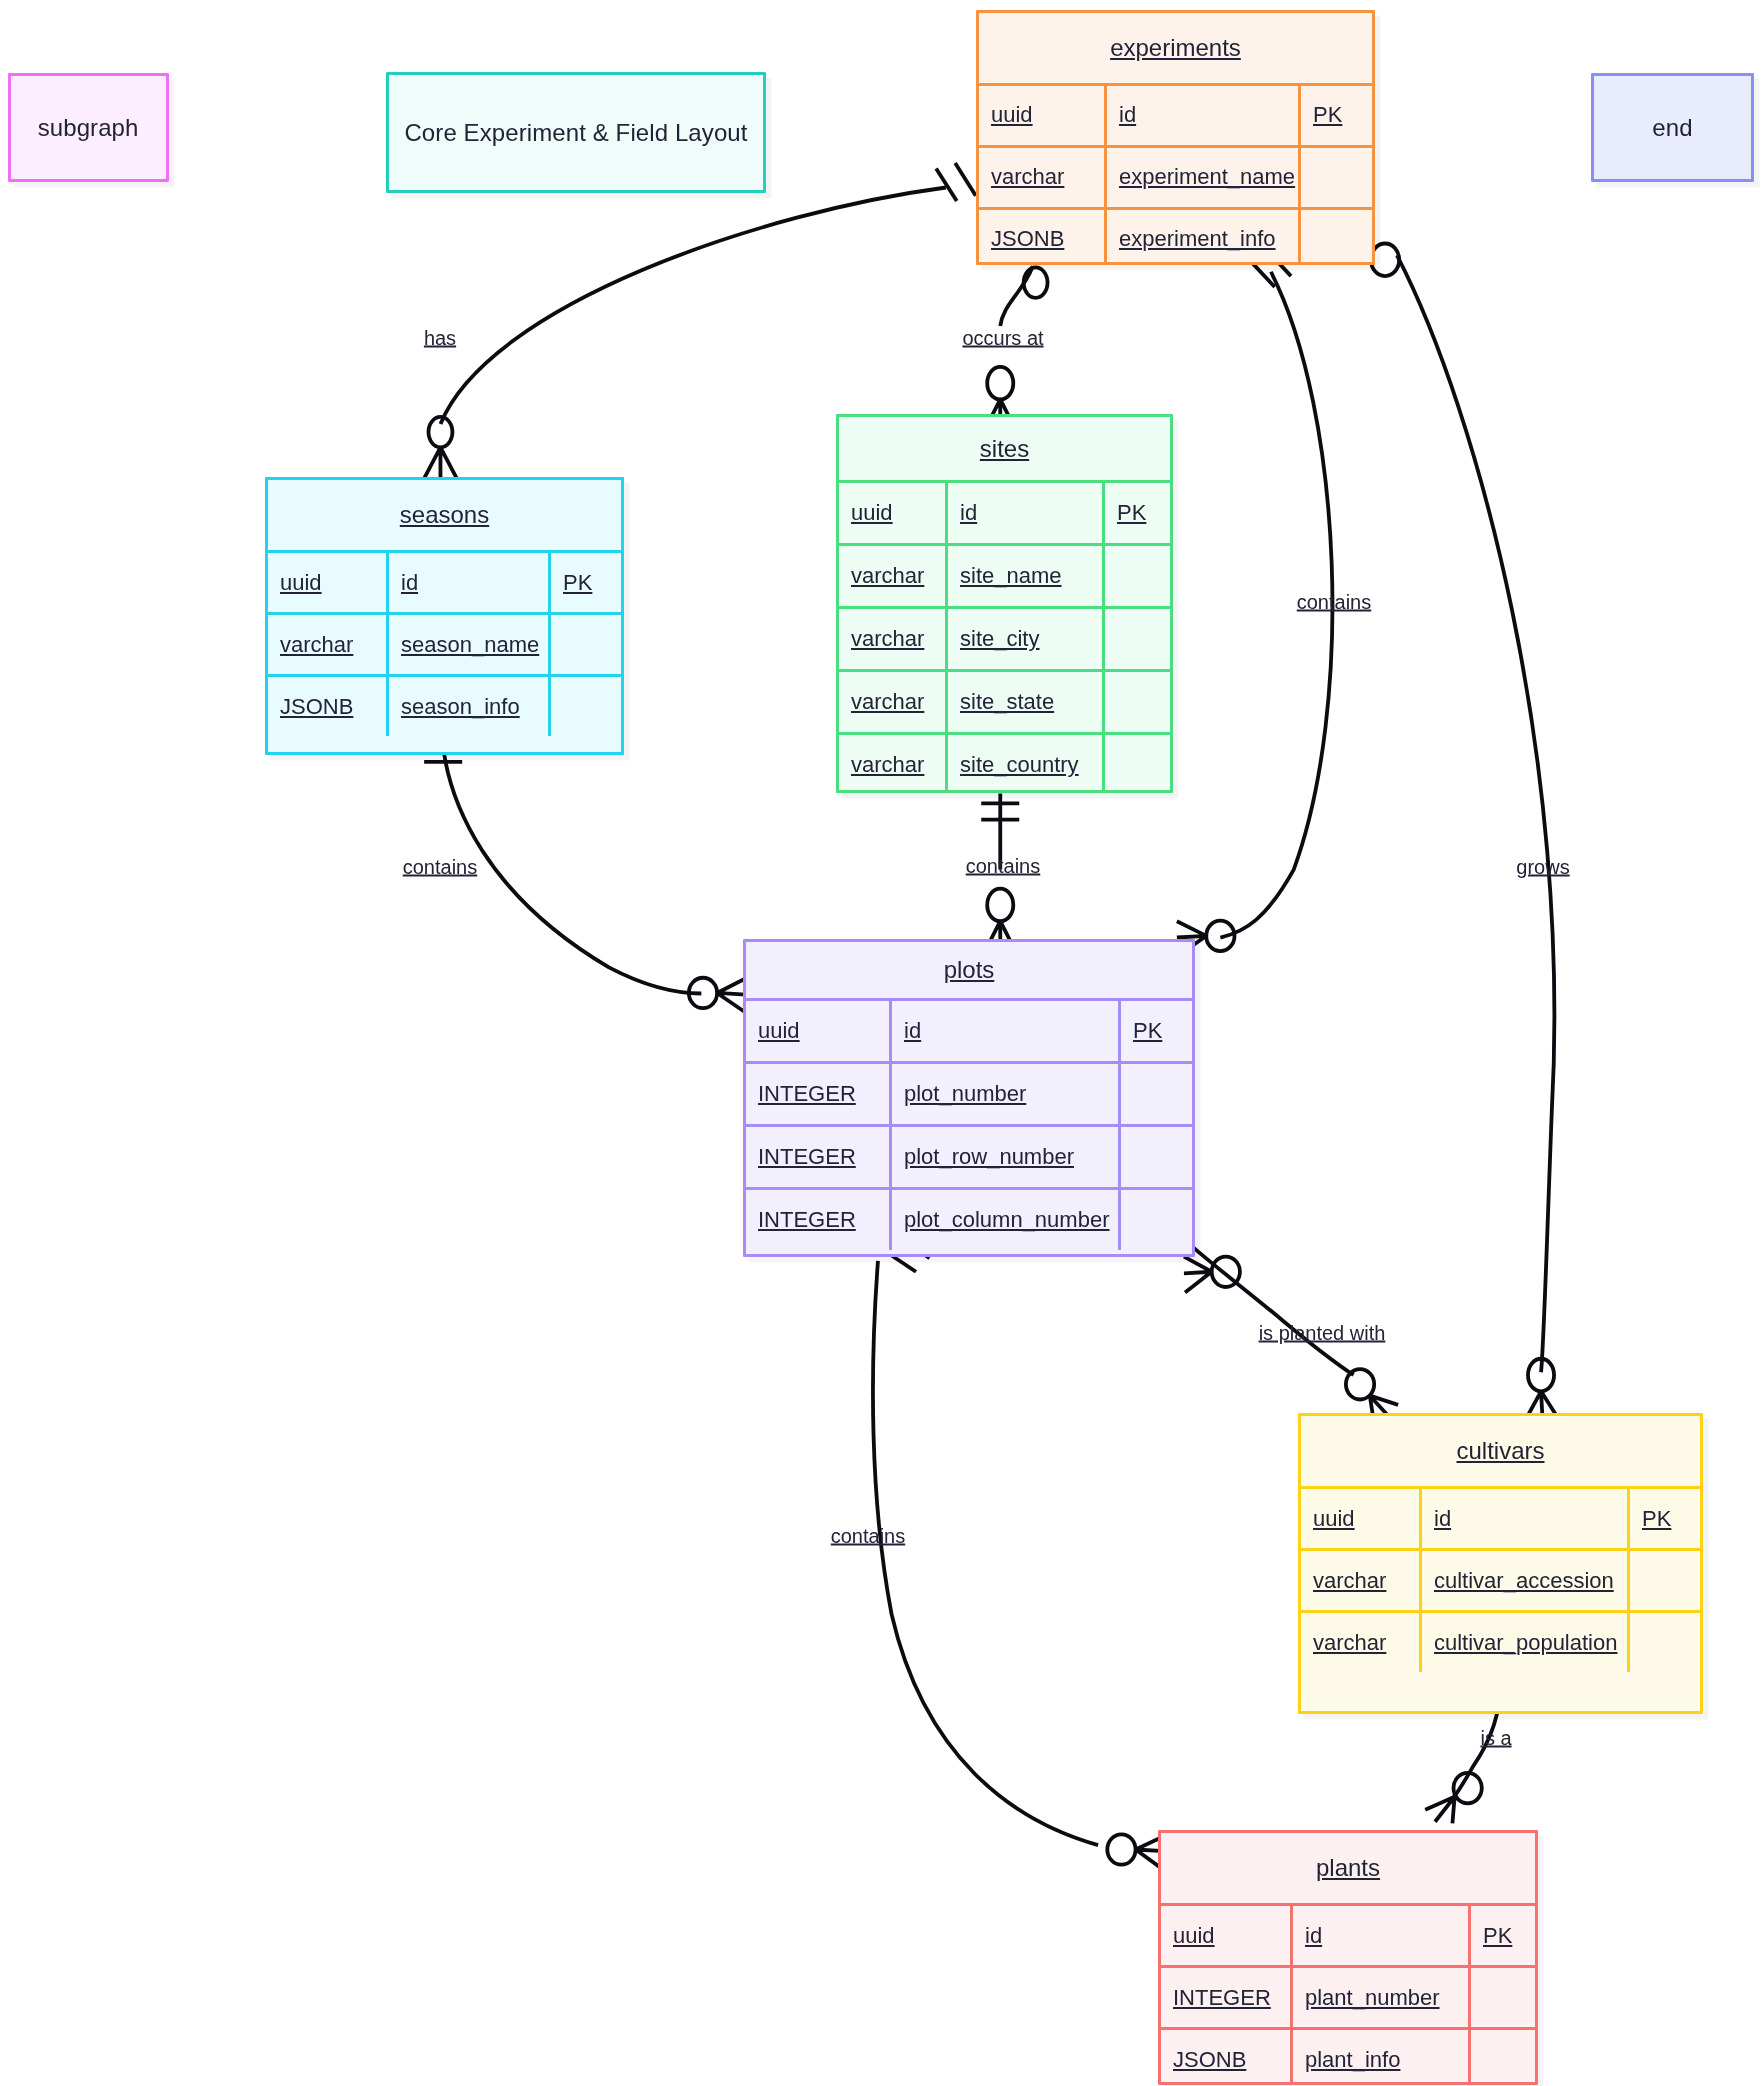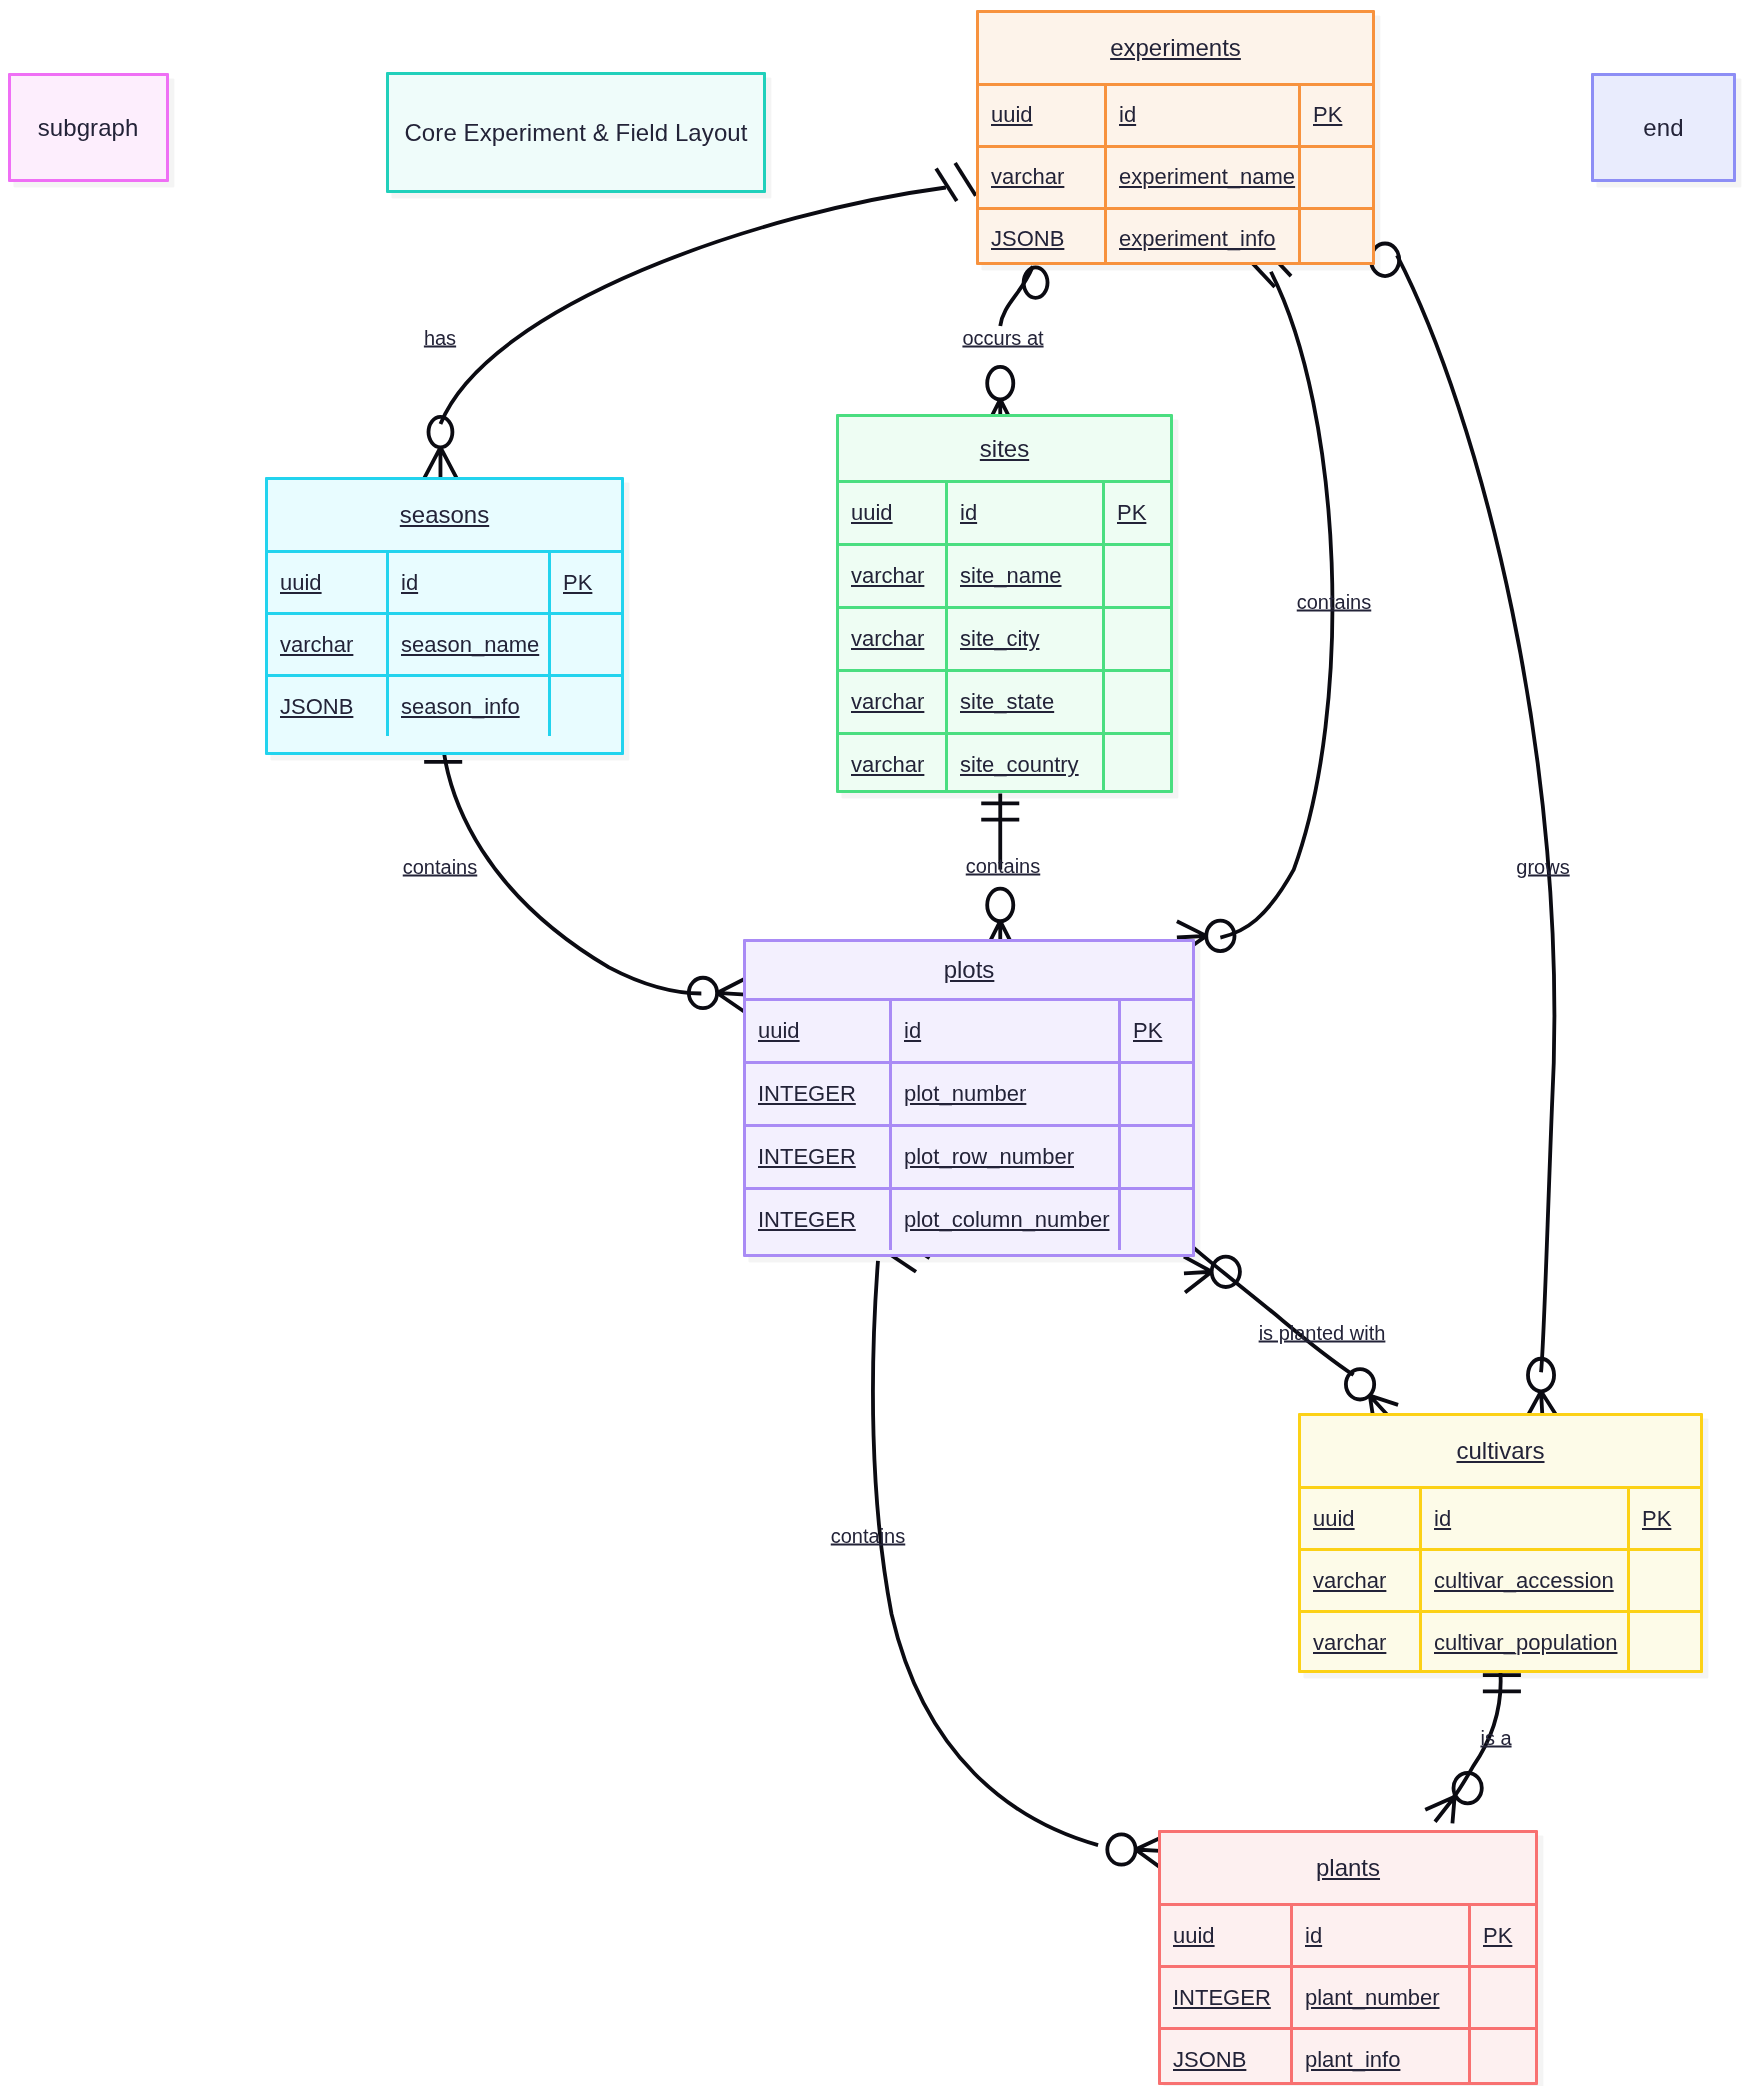--- a/index.html
+++ b/index.html
@@ -194,21 +194,21 @@
   <div class="legend-box" style="left:7.6px; top:73px; width:161px; height:109px;
               border-color:#ef6ff5; background:#fdeefd;">
     <span>subgraph</span>
   </div>
 
   <div class="legend-box" style="left:386px; top:72px; width:380px; height:121px;
               border-color:#21d0bb; background:#effcfa;">
     <span>Core Experiment &amp; Field Layout</span>
   </div>
 
-  <div class="legend-box" style="left:1591px; top:73px; width:145px; height:109px;
+  <div class="legend-box" style="left:1591px; top:73px; width:163px; height:109px;
               border-color:#8d8ef5; background:#e9ecfd;">
     <span>end</span>
   </div>
 
   <div class="entity" style="left:976px; top:9.8px; width:399px; height:255px;
               border-color:#f7923e; background:#fdf3ea;
               --w-type:128px; --w-key:71px;">
     <div class="entity-title" style="height:70px;">experiments</div>
     <div class="entity-rows">
       <div class="attr-row" style="border-top-color:#f7923e; height:62px;">
@@ -306,21 +306,21 @@
         <div class="attr-cell c-key key-cell"></div>
       </div>
       <div class="attr-row" style="border-top-color:#a98bf5; height:63px;">
         <div class="attr-cell c-type" style="border-right-color:#a98bf5;">INTEGER</div>
         <div class="attr-cell c-name" style="border-right-color:#a98bf5;">plot_column_number</div>
         <div class="attr-cell c-key key-cell"></div>
       </div>
     </div>
   </div>
 
-  <div class="entity" style="left:1298px; top:1413px; width:405px; height:260px;
+  <div class="entity" style="left:1298px; top:1413px; width:405px; height:301px;
               border-color:#fcd116; background:#fdfbe8;
               --w-type:121px; --w-key:70px;">
     <div class="entity-title" style="height:70px;">cultivars</div>
     <div class="entity-rows">
       <div class="attr-row" style="border-top-color:#fcd116; height:62px;">
         <div class="attr-cell c-type" style="border-right-color:#fcd116;">uuid</div>
         <div class="attr-cell c-name" style="border-right-color:#fcd116;">id</div>
         <div class="attr-cell c-key key-cell">PK</div>
       </div>
       <div class="attr-row" style="border-top-color:#fcd116; height:62px;">

